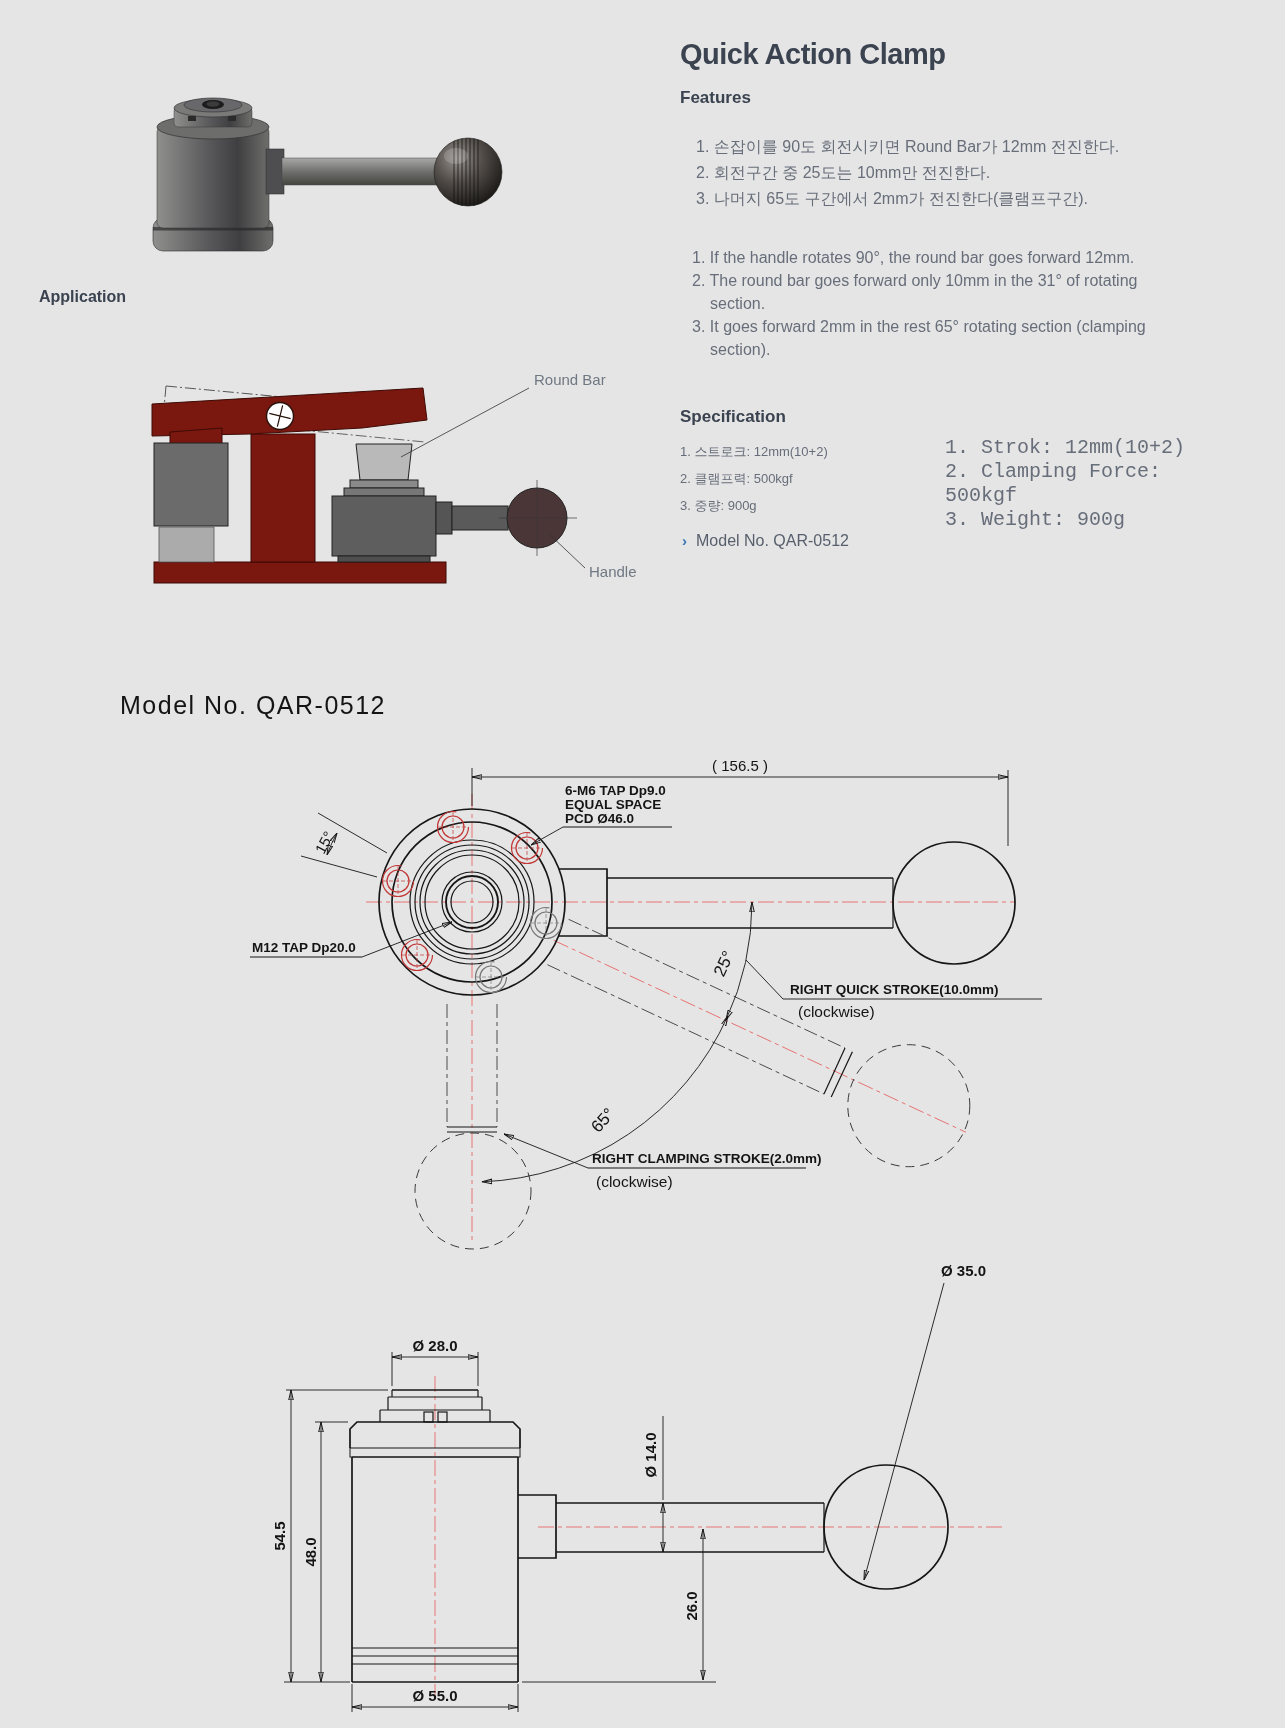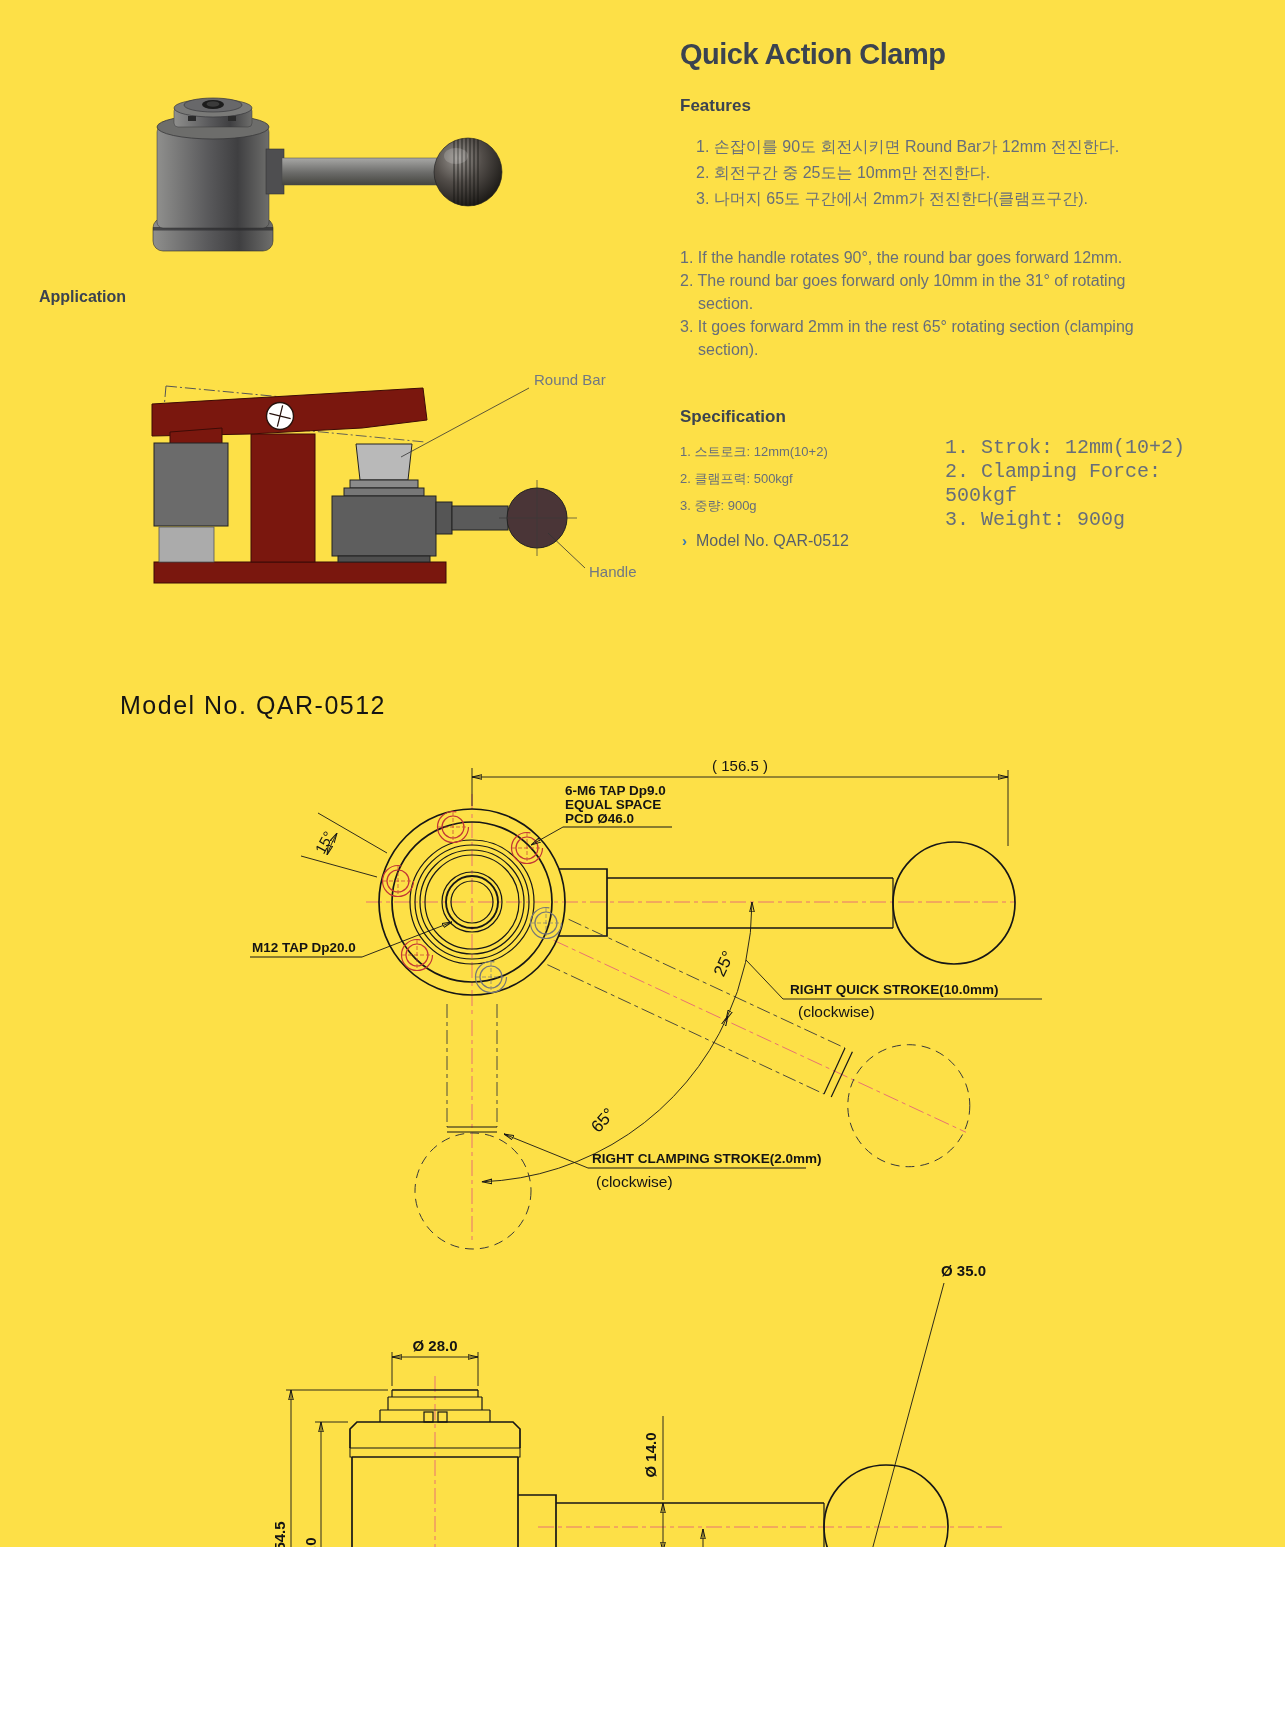--- a/index.html
+++ b/index.html
@@ -1,25 +1,25 @@
 <!DOCTYPE html>
 <html><head>
 <meta charset="utf-8">
 <style>
   html,body{margin:0;padding:0;background:#ffffff;}
-  .page{position:relative;width:1285px;height:1547px;background:#fde047;overflow:hidden;
+  .page{position:relative;width:1285px;height:1728px;background:#e5e5e5;overflow:hidden;
         font-family:"Liberation Sans",sans-serif;color:#676e7a;}
   .abs{position:absolute;}
 
   
   .right-col{position:absolute;left:680px;top:0;width:560px;}
   .page-title{position:absolute;top:38px;left:0;font-size:29px;font-weight:700;color:#3b4350;letter-spacing:-0.5px;}
   .sec-head{position:absolute;left:0;font-size:17px;font-weight:700;color:#3b4350;}
   .feat-kr{position:absolute;top:134px;left:0;width:520px;font-size:16px;line-height:26px;color:#676e7a;margin-left:16px;}
-  .feat-en{position:absolute;top:246px;left:0;width:468px;font-size:16px;line-height:23px;color:#676e7a;}
+  .feat-en{position:absolute;top:246px;left:12px;width:468px;font-size:16px;line-height:23px;color:#676e7a;}
   .feat-kr div,.feat-en div{padding-left:18px;text-indent:-18px;}
   .spec-kr{position:absolute;top:438px;left:0;width:260px;font-size:13px;line-height:27px;color:#676e7a;}
   .spec-en{position:absolute;top:436px;left:265px;width:260px;font-size:20px;line-height:24px;color:#676e7a;font-family:Liberation Mono, monospace;}
   .model-row{position:absolute;top:532px;left:2px;font-size:16px;color:#575f6c;}
   .model-row .chev{color:#3879b5;font-weight:700;margin-right:9px;font-size:15px;}
 
   .application-head{position:absolute;left:39px;top:288px;font-size:16px;font-weight:700;color:#3b4350;}
 
   
   svg{display:block;}
@@ -94,21 +94,21 @@
         <line x1="340" y1="56" x2="340" y2="128" stroke="#151311" stroke-width="1.4"></line>
         <line x1="344" y1="56" x2="344" y2="128" stroke="#151311" stroke-width="1.4"></line>
         <line x1="348" y1="56" x2="348" y2="128" stroke="#151311" stroke-width="1.4"></line>
       </g>
       <ellipse cx="326" cy="76" rx="12" ry="8" fill="#ffffff" opacity="0.16"></ellipse>
     </g>
   </svg>
 
   <div class="right-col">
     <div class="page-title">Quick Action Clamp</div>
-    <div class="sec-head" style="top:96px;">Features</div>
+    <div class="sec-head" style="top:88px;">Features</div>
 
     <div class="feat-kr">
       <div>1. 손잡이를 90도 회전시키면 Round Bar가 12mm 전진한다.</div>
       <div>2. 회전구간 중 25도는 10mm만 전진한다.</div>
       <div>3. 나머지 65도 구간에서 2mm가 전진한다(클램프구간).</div>
     </div>
 
     <div class="feat-en">
       <div>1. If the handle rotates 90°, the round bar goes forward 12mm.</div>
       <div>2. The round bar goes forward only 10mm in the 31° of rotating section.</div>

